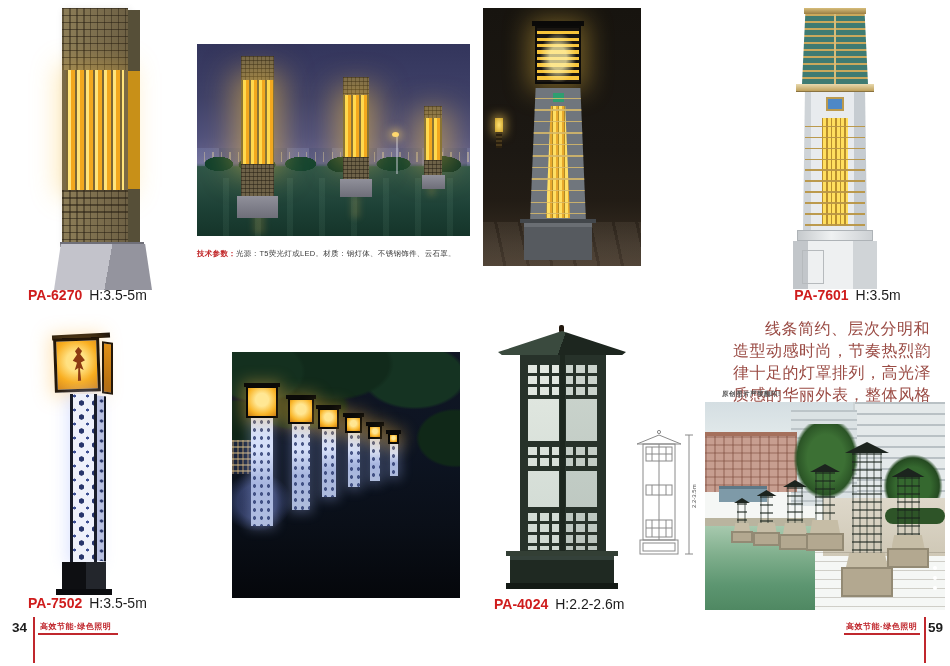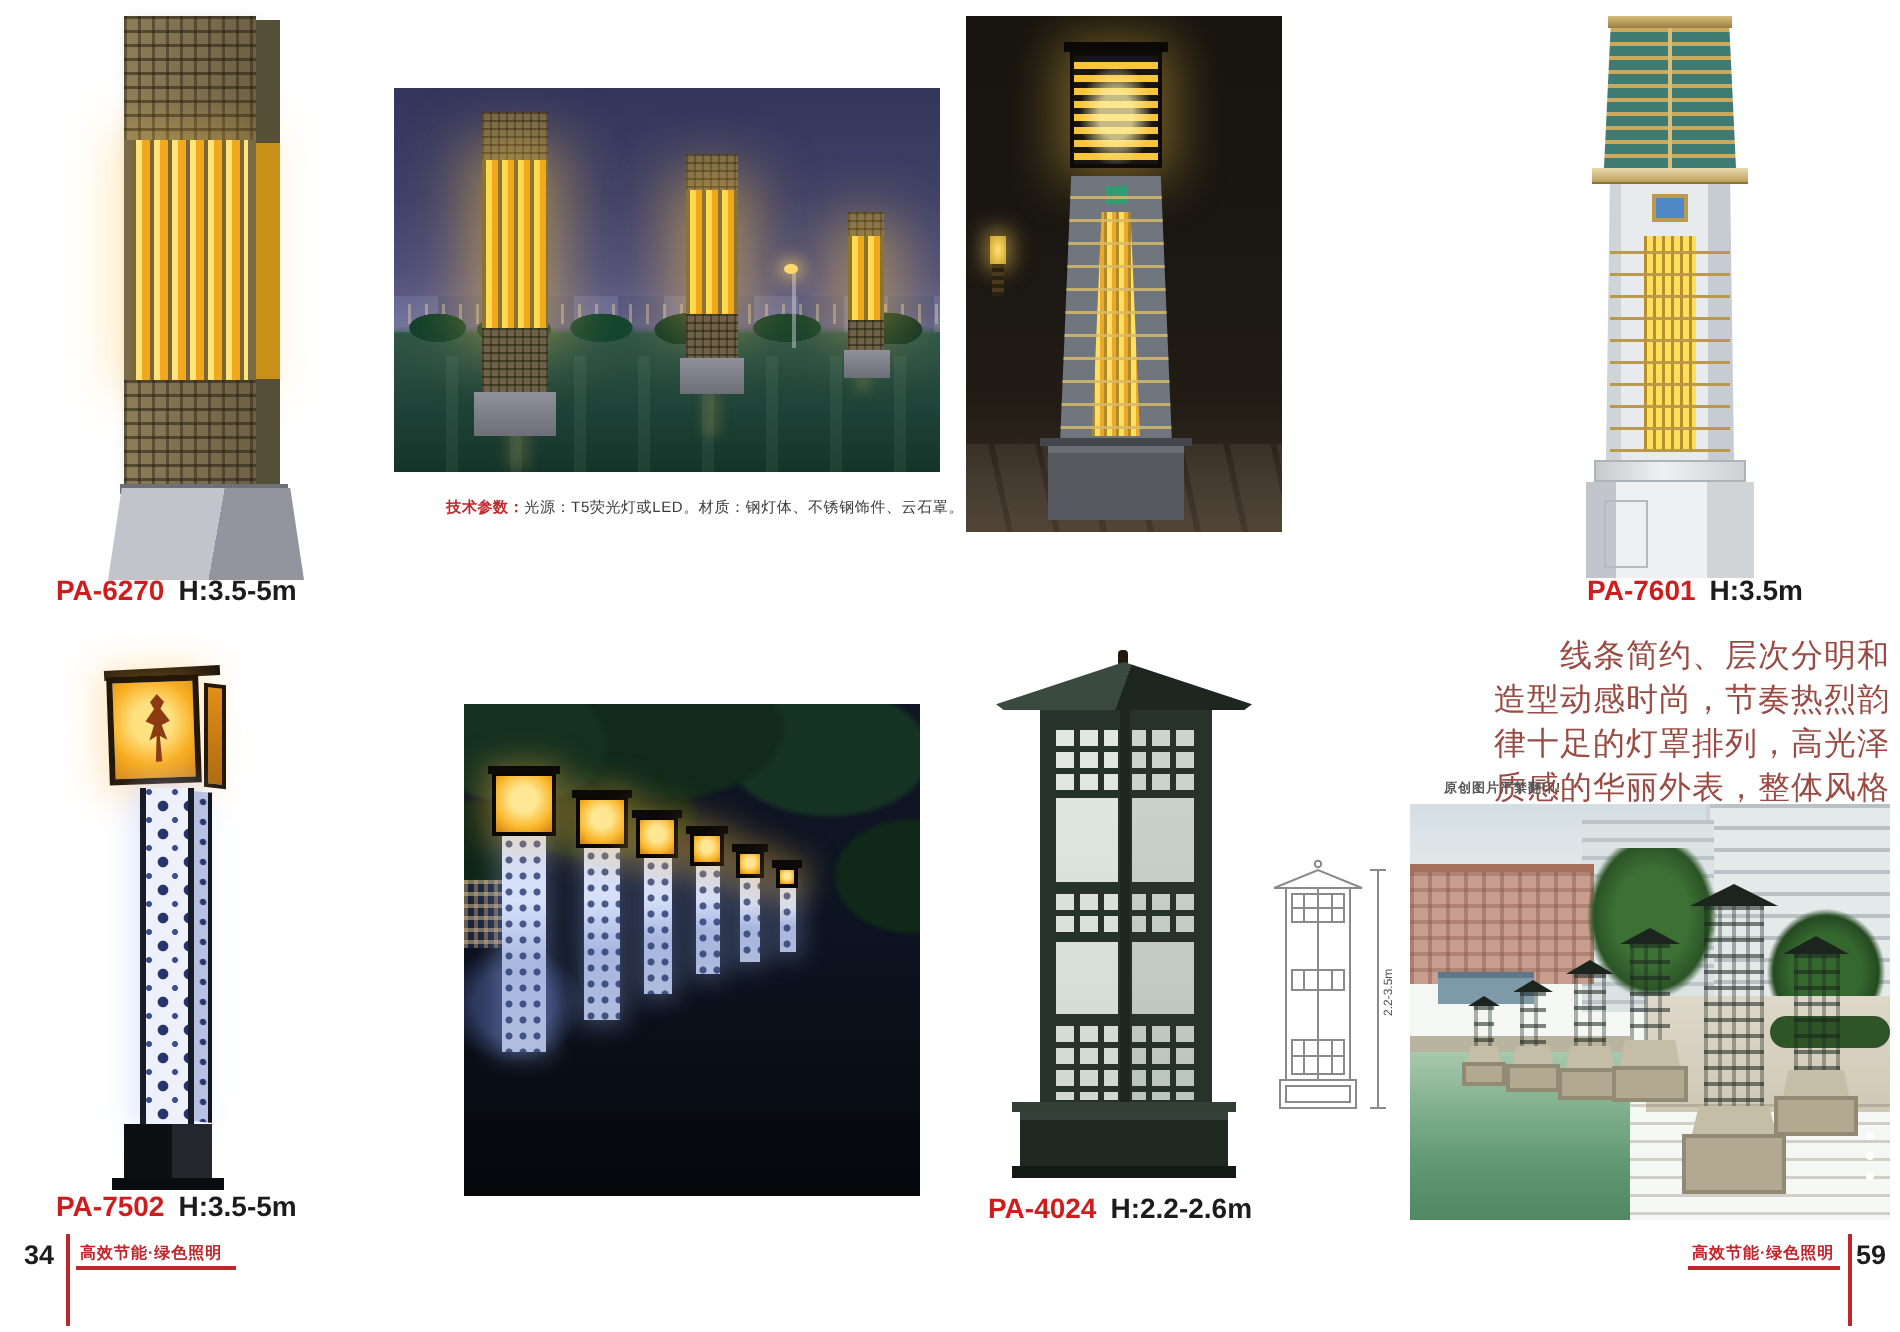--- a/index.html
+++ b/index.html
@@ -1,24 +1,24 @@
 <!DOCTYPE html>
 <html><head>
 <meta charset="utf-8">
 <style>
   * { margin:0; padding:0; box-sizing:border-box; }
   html,body { background:#888; }
   body { font-family:"Liberation Sans","DejaVu Sans",sans-serif; }
   .sheet { position:relative; width:950px; height:666px; background:#ffffff; overflow:hidden; margin:0 auto; }
-  .abs { position:absolute;text-align:right; }
+  .abs { position:absolute; }
 
   
   .prod-label { position:absolute; font-size:14px; font-weight:bold; white-space:nowrap; }
   .prod-label .code { color:#cf1d1d; }
-  .prod-label .hval { color:#1c1c1c; margin-left:7px; font-weight:700; }
+  .prod-label .hval { color:#1c1c1c; margin-left:7px; font-weight:400; }
 
   
   .p1 { left:38px; top:4px; width:132px; height:284px; }
   .p1-col { position:absolute; left:24px; top:4px; width:66px; height:238px; box-shadow:2px 2px 8px rgba(0,0,0,.12); }
   .p1-grid { position:absolute; left:0; width:100%; background-color:#7c6e4c;
     background-image:repeating-linear-gradient(180deg,rgba(38,30,18,.55) 0 1.5px,transparent 1.5px 7px),
                      repeating-linear-gradient(90deg,rgba(38,30,18,.45) 0 1.5px,transparent 1.5px 7px),
                      linear-gradient(90deg,#8d7e58,#6d6044); }
   .p1-grid.top { top:0; height:62px; }
   .p1-grid.bot { top:182px; height:56px; }

